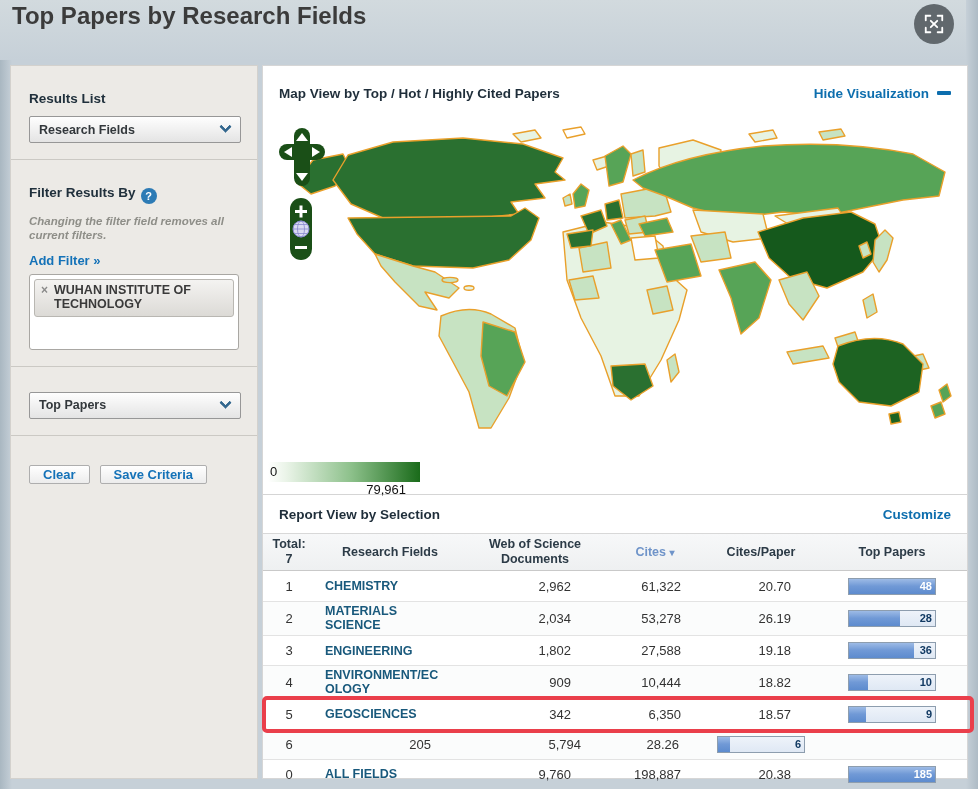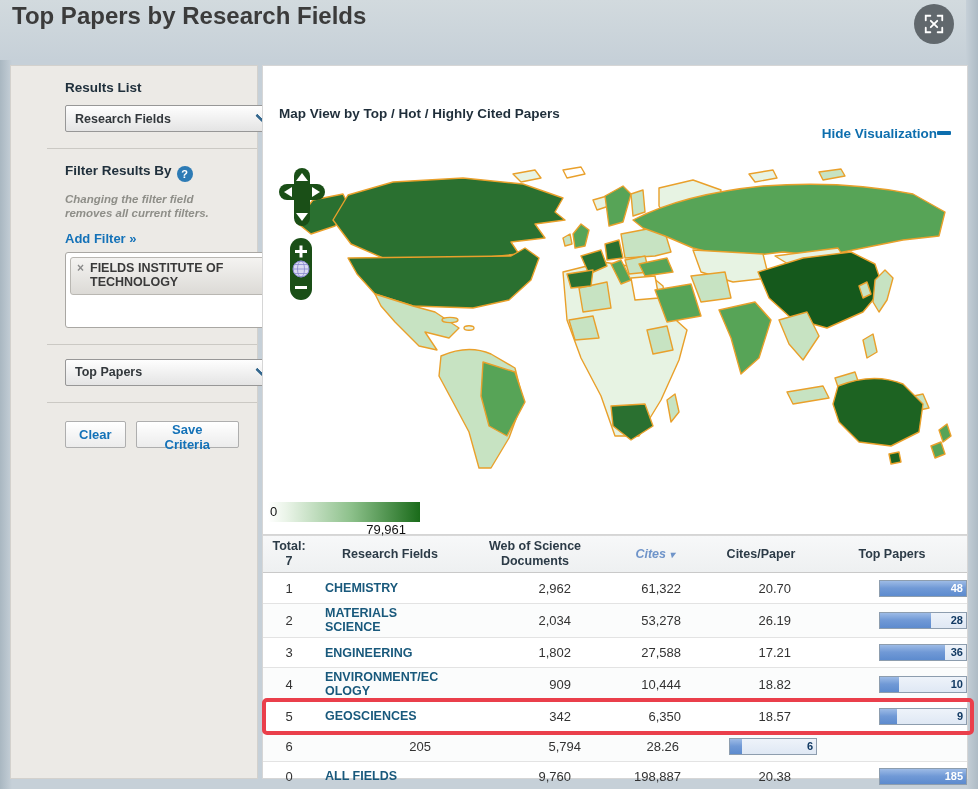--- a/index.html
+++ b/index.html
@@ -14,79 +14,79 @@
     background:linear-gradient(to bottom,#d2dade,#c6d0d8); }
   .page-title { position:absolute; left:12px; top:2px; font-size:24px; font-weight:bold; color:#3b3b3b; }
   .fs-btn { position:absolute; right:12px; top:4px; width:40px; height:40px; border-radius:50%;
     background:#61686d; display:flex; align-items:center; justify-content:center; cursor:pointer; }
   
   .sidebar { position:absolute; left:10px; top:65px; width:248px; height:714px;
     background:#eceae6; border:1px solid #d3d1cd; }
   .panel-main { position:absolute; left:262px; top:65px; width:706px; height:714px;
     background:#ffffff; border:1px solid #d6d6d6; }
   
-  .side-sec { padding:14px 18px 16px 18px; border-bottom:1px solid #cbc9c4;margin-left:36px; }
+  .side-sec { padding:25px 18px 16px 18px; border-bottom:1px solid #cbc9c4; }
   .side-sec:last-child { border-bottom:none; }
   .side-h { font-size:13.5px; font-weight:bold; color:#20303c; margin-bottom:10px; }
   .dropdown { width:212px; height:27px; border:1px solid #979797; border-radius:2px;
     background:linear-gradient(to bottom,#fefefe,#e4e4e4); display:flex; align-items:center;
     justify-content:space-between; padding:0 10px 0 9px; cursor:pointer; }
   .dropdown .val { font-size:12.5px; font-weight:bold; color:#33383c; }
   .chev { width:9px; height:9px; border-right:3px solid #33678e; border-bottom:3px solid #33678e;
     border-radius:1px; transform:rotate(45deg) translate(-2px,-2px); }
   .help-badge { display:inline-flex; width:16px; height:16px; border-radius:50%; background:#2d7bb5;
     color:#fff; font-size:11px; font-weight:bold; align-items:center; justify-content:center;
     vertical-align:-3px; margin-left:5px; cursor:pointer; }
   .side-note { font-size:11.5px; font-style:italic; font-weight:bold; color:#8e8e88; line-height:1.25; margin-bottom:8px; }
   .add-filter { font-size:13px; font-weight:bold; color:#1472b8; text-decoration:none; display:inline-block; margin-bottom:6px; cursor:pointer; }
   .filter-box { width:210px; height:76px; background:#fff; border:1px solid #a9a7a3; border-radius:3px; padding:4px; }
   .chip { background:linear-gradient(to bottom,#f4f3f1,#dcdad6); border:1px solid #b9b7b2; border-radius:3px;
     padding:3px 6px 4px 6px; display:flex; gap:6px; align-items:flex-start; cursor:default; }
   .chip .x { color:#8a8a8a; font-size:12px; font-weight:bold; line-height:1.3; cursor:pointer; }
   .chip .lbl { font-size:12.5px; font-weight:bold; color:#3a3a3a; line-height:1.15; }
   .btn-row { display:flex; gap:10px; padding-top:4px; }
-  .btn { height:27px; padding:0 13px; background:linear-gradient(to bottom,#ffffff,#ececec);
+  .btn { height:19px; padding:0 13px; background:linear-gradient(to bottom,#ffffff,#ececec);
     border:1px solid #aeaeae; border-radius:2px; font-size:13px; font-weight:bold; color:#1472b8;
     font-family:"Liberation Sans",sans-serif; cursor:pointer; }
   
-  .map-header { height:54px; display:flex; justify-content:space-between; padding:0 16px;margin-top:40px; }
+  .map-header { height:54px; display:flex; align-items:center; justify-content:space-between; padding:0 16px; }
   .sec-title { font-size:13.5px; font-weight:bold; color:#1f2e3a; }
   .blue-link { font-size:13.5px; font-weight:bold; color:#0d6eae; text-decoration:none; cursor:pointer;
-    display:flex; align-items:center; }
+    display:flex; align-items:center; gap:8px; }
   .minus-ic { width:14px; height:4px; background:#0d6eae; border-radius:1px; }
   .map-canvas { position:relative; height:332px; }
   .map-canvas svg.world { position:absolute; left:0; top:0; }
   .map-controls { position:absolute; left:16px; top:8px; }
   .scale-wrap { position:relative; width:152px; height:20px; margin:10px 0 12px 5px;
     background:linear-gradient(to right,#ffffff,#eaf4e8 12%,#8cc08a 55%,#1a6b1a 100%); }
   .scale-min { position:absolute; left:2px; top:2px; font-size:13px; color:#111; }
   .scale-max { position:absolute; right:14px; top:20px; font-size:13px; color:#111; }
   .map-divider { border-bottom:1px solid #d5d5d5; }
   
   .report-header { height:38px; display:flex; align-items:center; justify-content:space-between; padding:0 16px; }
   .tbl { width:100%; }
   .tgrid { display:grid; grid-template-columns:52px 150px 140px 100px 112px 1fr; align-items:center; }
   .thead { background:linear-gradient(to bottom,#f7f8f9,#eef0f1); border-top:1px solid #d8d8d8;
     border-bottom:1px solid #c9c9c9; min-height:38px; padding:3px 0; }
   .th { font-size:12.5px; font-weight:bold; color:#2c3b47; text-align:center; line-height:1.2; }
-  .th.cites { color:#6f94c9; cursor:pointer;font-style:italic; }
+  .th.cites { color:#6f94c9; cursor:pointer; }
   .th .arrow { font-size:10px; color:#6f94c9; }
   .trow { min-height:30px; border-top:1px solid #e3e3e3; padding:2px 0; position:relative; }
   .trow:first-of-type { border-top:none; }
   .trow.alt { background:#fbfcfc; }
   .c { font-size:13px; color:#333; }
   .c.rank { text-align:center; }
   .c.field { padding-left:10px; max-width:132px; }
   .c.field a { font-size:12.5px; font-weight:bold; color:#19597c; text-decoration:none; line-height:1.15;
     display:inline-block; overflow-wrap:break-word; word-break:break-word; cursor:pointer; }
   .c.num { text-align:right; }
   .c.docs { padding-right:34px; }
   .c.cites { padding-right:24px; }
   .c.cpp { padding-right:26px; }
-  .bar-cell { display:flex; justify-content:flex-end; }
+  .bar-cell { display:flex; justify-content:center; }
   .bar-track { position:relative; width:88px; height:17px; border:1px solid #8d9dae;
     background:linear-gradient(to bottom,#eef3fa,#dfe8f4); }
   .bar-fill { position:absolute; left:0; top:0; bottom:0;
     background:linear-gradient(to bottom,#9dbbe6 0%,#7099d6 48%,#5d8bce 100%); }
   .bar-label { position:absolute; right:3px; top:1px; font-size:11px; font-weight:bold; color:#123a63; }
   .bar-track.full .bar-label { color:#ffffff; }
   .trow.highlighted::after { content:""; position:absolute; left:-1px; right:-7px; top:-4px; bottom:-4px;
     border:4px solid #ea3f4b; border-radius:5px; pointer-events:none; z-index:5; }
 </style>
 </head>
@@ -119,21 +119,21 @@
 
   <div class="side-sec">
     <div class="side-h">
       <span>Filter Results By</span><span class="help-badge">?</span>
     </div>
     <div class="side-note">Changing the filter field removes all current filters.</div>
     <a class="add-filter">Add Filter »</a>
     <div class="filter-box">
       <div class="chip">
         <span class="x">×</span>
-        <span class="lbl">FIELDS INSTITUTE OF TECHNOLOGY</span>
+        <span class="lbl">WUHAN INSTITUTE OF TECHNOLOGY</span>
       </div>
     </div>
   </div>
 
   <div class="side-sec">
     <div class="dropdown">
       <span class="val">Top Papers</span>
       <span class="chev"></span>
     </div>
   </div>
@@ -257,20 +257,24 @@
       </svg>
     </div>
   </div>
 
   <div class="scale-wrap">
     <span class="scale-min">0</span>
     <span class="scale-max">79,961</span>
   </div>
   <div class="map-divider"></div>
 
+  <div class="report-header">
+    <div class="sec-title">Report View by Selection</div>
+    <a class="blue-link">Customize</a>
+  </div>
 
   <div class="tbl">
     <div class="tgrid thead">
       <div class="th">
         <div>Total:</div>
         <div>7</div>
       </div>
       <div class="th">Research Fields</div>
       <div class="th">Web of Science Documents</div>
       <div class="th cites">
@@ -307,21 +311,21 @@
         <span class="bar-label">28</span>
       </div>
     </div>
   </div>
 
   <div class="tgrid trow">
     <div class="c rank">3</div>
     <div class="c field"><a>ENGINEERING</a></div>
     <div class="c num docs">1,802</div>
     <div class="c num cites">27,588</div>
-    <div class="c num cpp">17.21</div>
+    <div class="c num cpp">19.18</div>
     <div class="bar-cell">
       <div class="bar-track">
         <div class="bar-fill" style="width: 76%;"></div>
         <span class="bar-label">36</span>
       </div>
     </div>
   </div>
 
   <div class="tgrid trow alt">
     <div class="c rank">4</div>

